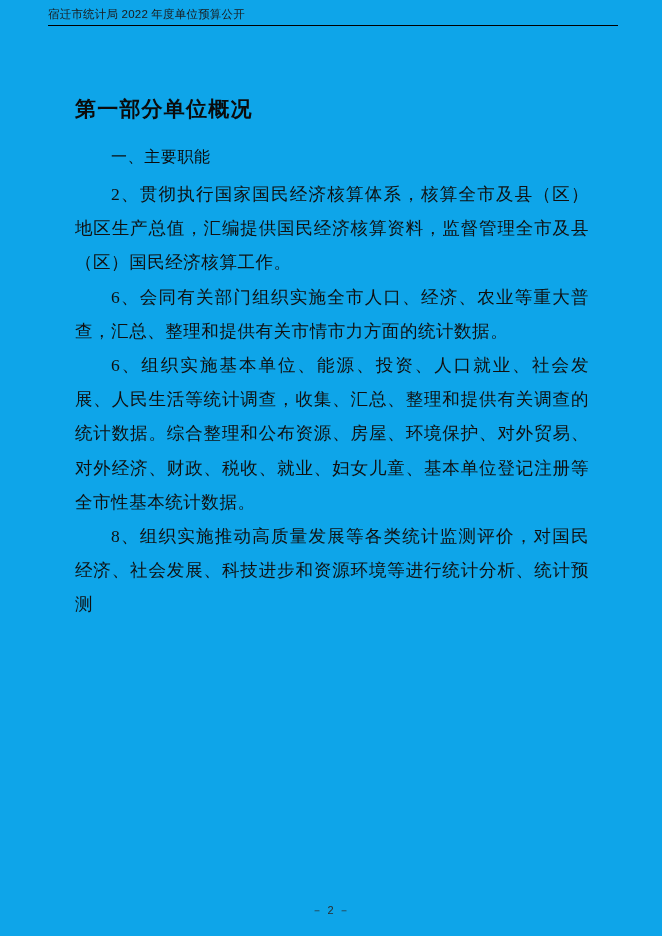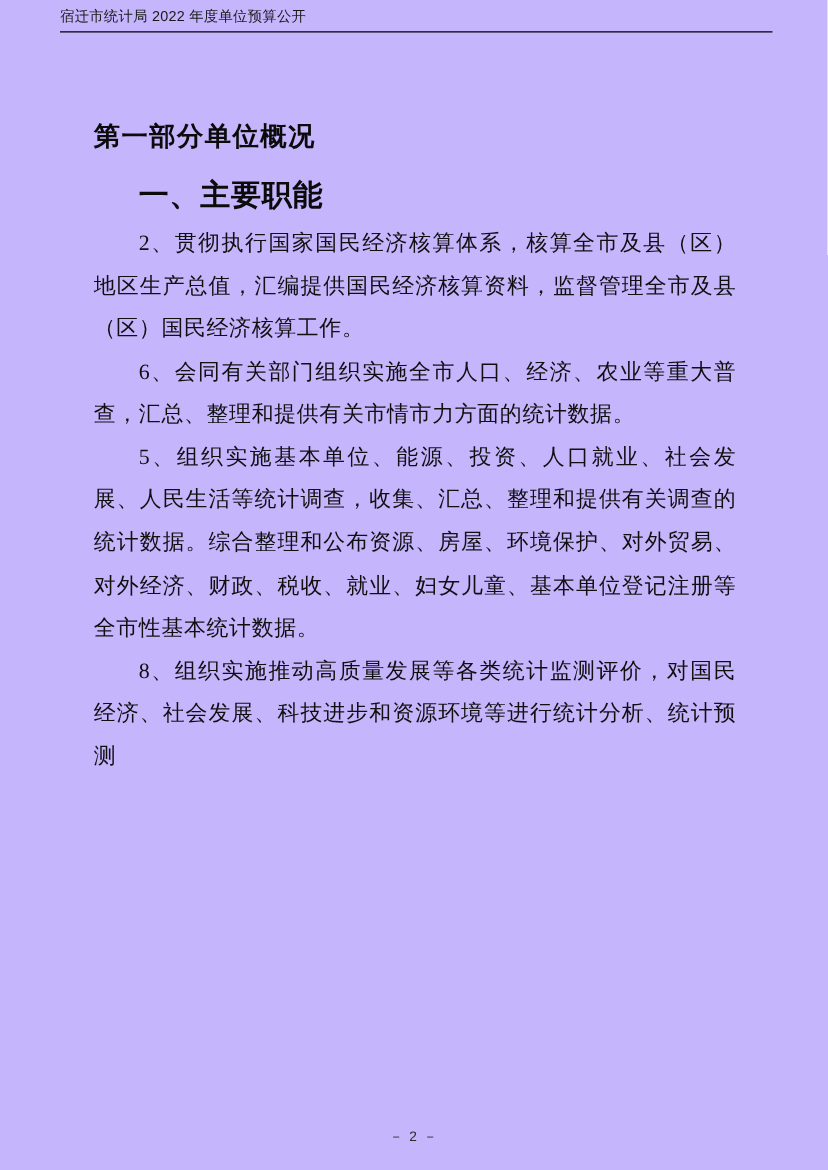--- a/index.html
+++ b/index.html
@@ -8,21 +8,21 @@
     background: #ffffff;
   }
   body {
     font-family: "Liberation Serif", "DejaVu Serif", serif;
     color: #000000;
   }
   .page {
     position: relative;
     width: 662px;
     height: 936px;
-    background: #c4b5fd;
+    background: #0ea5e9;
     overflow: hidden;
     box-sizing: border-box;
   }
 
   
   .header {
     position: absolute;
     left: 48px;
     top: 7px;
     width: 570px;
@@ -59,22 +59,22 @@
     font-size: 21px;
     line-height: 34px;
     text-align: left;
     letter-spacing: 1.2px;
     margin: 0 0 14px 0;
     color: #0b0b0b;
   }
 
   .section-heading {
     font-family: "Liberation Serif", "DejaVu Serif", serif;
-    font-weight: bold;
-    font-size: 24px;
+    font-weight: normal;
+    font-size: 16px;
     line-height: 34px;
     letter-spacing: 0.6px;
     text-indent: 36px;
     margin: 0 0 3px 0;
     color: #0b0b0b;
   }
 
   .para {
     font-family: "Liberation Serif", "DejaVu Serif", serif;
     font-size: 17.5px;
@@ -114,21 +114,21 @@
   <div class="header-rule"></div>
 
   <div class="content">
 
     <h1 class="doc-title">第一部分单位概况</h1>
 
     <h2 class="section-heading">一、主要职能</h2>
 
     <p class="para">2、贯彻执行国家国民经济核算体系，核算全市及县（区）地区生产总值，汇编提供国民经济核算资料，监督管理全市及县（区）国民经济核算工作。</p>
     <p class="para">6、会同有关部门组织实施全市人口、经济、农业等重大普查，汇总、整理和提供有关市情市力方面的统计数据。</p>
-    <p class="para">5、组织实施基本单位、能源、投资、人口就业、社会发展、人民生活等统计调查，收集、汇总、整理和提供有关调查的统计数据。综合整理和公布资源、房屋、环境保护、对外贸易、对外经济、财政、税收、就业、妇女儿童、基本单位登记注册等全市性基本统计数据。</p>
+    <p class="para">6、组织实施基本单位、能源、投资、人口就业、社会发展、人民生活等统计调查，收集、汇总、整理和提供有关调查的统计数据。综合整理和公布资源、房屋、环境保护、对外贸易、对外经济、财政、税收、就业、妇女儿童、基本单位登记注册等全市性基本统计数据。</p>
     <p class="para">8、组织实施推动高质量发展等各类统计监测评价，对国民经济、社会发展、科技进步和资源环境等进行统计分析、统计预测</p>
 
   </div>
 
   <div class="footer">
     <span class="footer-pageno">－ 2 －</span>
   </div>
 
 </div>
 

